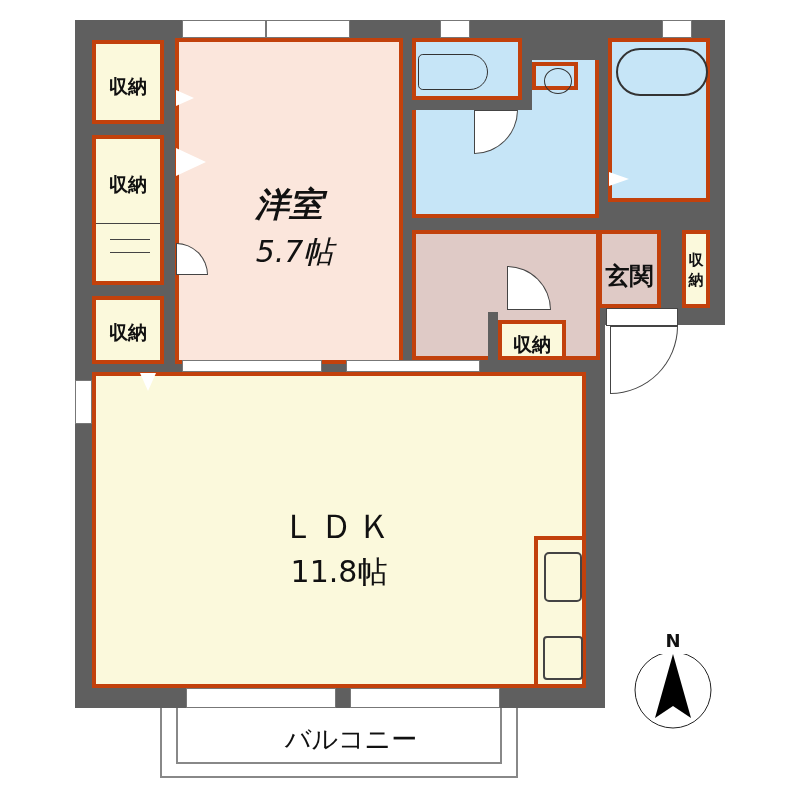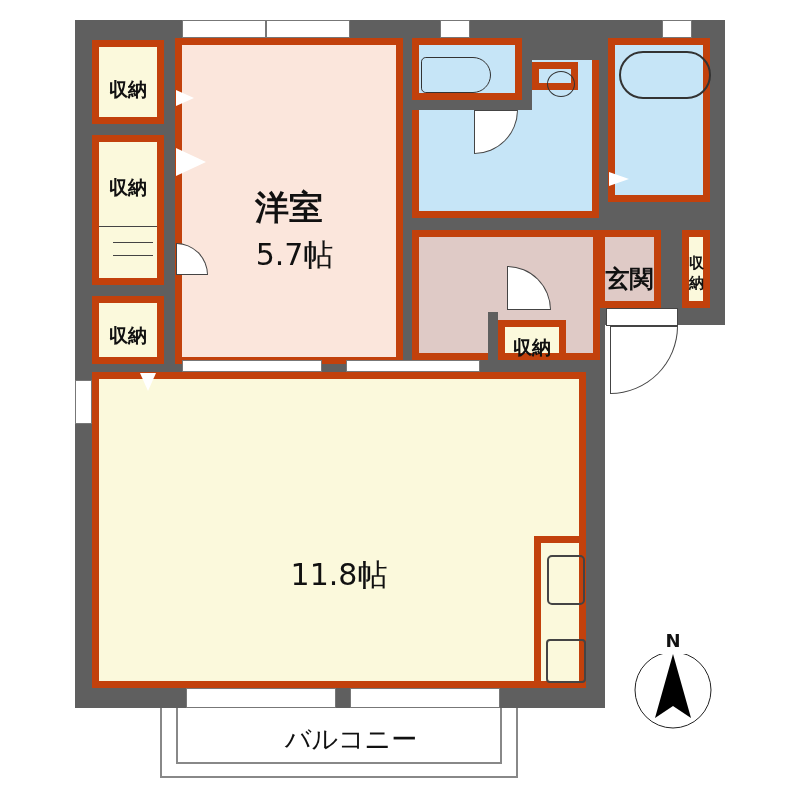--- a/index.html
+++ b/index.html
@@ -1,19 +1,19 @@
 <!DOCTYPE html>
 <html><head>
 <meta charset="utf-8">
 <style>
   html,body{margin:0;padding:0;background:#fff;}
   body{width:800px;height:800px;position:relative;overflow:hidden;font-family:"DejaVu Sans","Liberation Sans",sans-serif;}
   .abs{position:absolute;box-sizing:border-box;}
   .wall{background:#5f5f5f;}
-  .room{border:7px solid #c2410c;}
+  .room{border:4px solid #c2410c;}
   .label{position:absolute;color:#111;text-align:center;white-space:nowrap;}
   .win{position:absolute;background:#fff;border:1px solid #777;box-sizing:border-box;}
 </style>
 </head>
 <body>
 
 <div class="abs wall" style="left:75px;top:20px;width:530px;height:688px;"></div>
 <div class="abs wall" style="left:595px;top:20px;width:130px;height:305px;"></div>
 
 <div class="abs room" style="left:92px;top:40px;width:72px;height:84px;background:#fbf9dc;">
@@ -21,21 +21,21 @@
 </div>
 <div class="abs room" style="left:92px;top:135px;width:72px;height:150px;background:#fbf9dc;">
   <span class="label" style="left:0;right:0;top:33px;font-size:19px;font-weight:bold;">収納</span>
   <div class="abs" style="left:0;right:0;top:84px;height:1px;background:#444;"></div>
   <div class="abs" style="left:14px;top:100px;width:40px;height:14px;border-top:1px solid #444;border-bottom:1px solid #444;"></div>
 </div>
 <div class="abs room" style="left:92px;top:296px;width:72px;height:68px;background:#fbf9dc;">
   <span class="label" style="left:0;right:0;top:20px;font-size:19px;font-weight:bold;">収納</span>
 </div>
 
-<div class="abs room" style="left:175px;top:38px;width:228px;height:326px;background:#fbe6dc;">
+<div class="abs room" style="left:175px;top:38px;width:228px;height:326px;background:#fbe6dc;font-style:italic;">
   <span class="label" style="left:0;right:0;top:140px;font-size:34px;font-weight:bold;">洋室</span>
   <span class="label" style="left:0;right:0;top:190px;font-size:30px;padding-left:11px;">5.7帖</span>
 </div>
 <div class="abs" style="left:176px;top:90px;width:0;height:0;border-top:8px solid transparent;border-bottom:8px solid transparent;border-left:18px solid #fff;"></div>
 <div class="abs" style="left:176px;top:148px;width:0;height:0;border-top:14px solid transparent;border-bottom:14px solid transparent;border-left:30px solid #fff;"></div>
 <div class="abs" style="left:176px;top:243px;width:32px;height:32px;background:#fff;border:1px solid #444;border-radius:0 32px 0 0;"></div>
 
 <div class="win" style="left:182px;top:20px;width:84px;height:18px;"></div>
 <div class="win" style="left:266px;top:20px;width:84px;height:18px;"></div>
 <div class="win" style="left:440px;top:20px;width:30px;height:18px;"></div>
@@ -72,20 +72,21 @@
   <span class="label" style="left:0;right:0;top:26px;font-size:24px;font-weight:bold;">玄関</span>
 </div>
 <div class="abs room" style="left:682px;top:230px;width:28px;height:78px;background:#fbf9dc;">
   <span class="label" style="left:0;right:0;top:16px;font-size:15px;font-weight:bold;white-space:pre;line-height:20px;">収
 納</span>
 </div>
 <div class="abs" style="left:606px;top:308px;width:72px;height:18px;background:#fff;border:1px solid #444;"></div>
 <div class="abs" style="left:610px;top:326px;width:68px;height:68px;background:#fff;border:1px solid #444;border-radius:0 0 68px 0;"></div>
 
 <div class="abs room" style="left:92px;top:372px;width:494px;height:316px;background:#fbf9dc;">
+  <span class="label" style="left:0;right:0;top:128px;font-size:34px;letter-spacing:4px;">ＬＤＫ</span>
   <span class="label" style="left:0;right:0;top:176px;font-size:30px;">11.8帖</span>
 </div>
 <div class="abs" style="left:140px;top:373px;width:0;height:0;border-left:8px solid transparent;border-right:8px solid transparent;border-top:18px solid #fff;"></div>
 <div class="win" style="left:75px;top:380px;width:17px;height:44px;"></div>
 <div class="win" style="left:182px;top:360px;width:140px;height:12px;"></div>
 <div class="win" style="left:346px;top:360px;width:134px;height:12px;"></div>
 
 <div class="abs room" style="left:534px;top:536px;width:52px;height:152px;background:#fbf9dc;">
   <div class="abs" style="left:6px;top:12px;width:38px;height:50px;border:2px double #444;border-radius:5px;"></div>
   <div class="abs" style="left:5px;top:96px;width:40px;height:44px;border:2px double #444;border-radius:4px;"></div>

